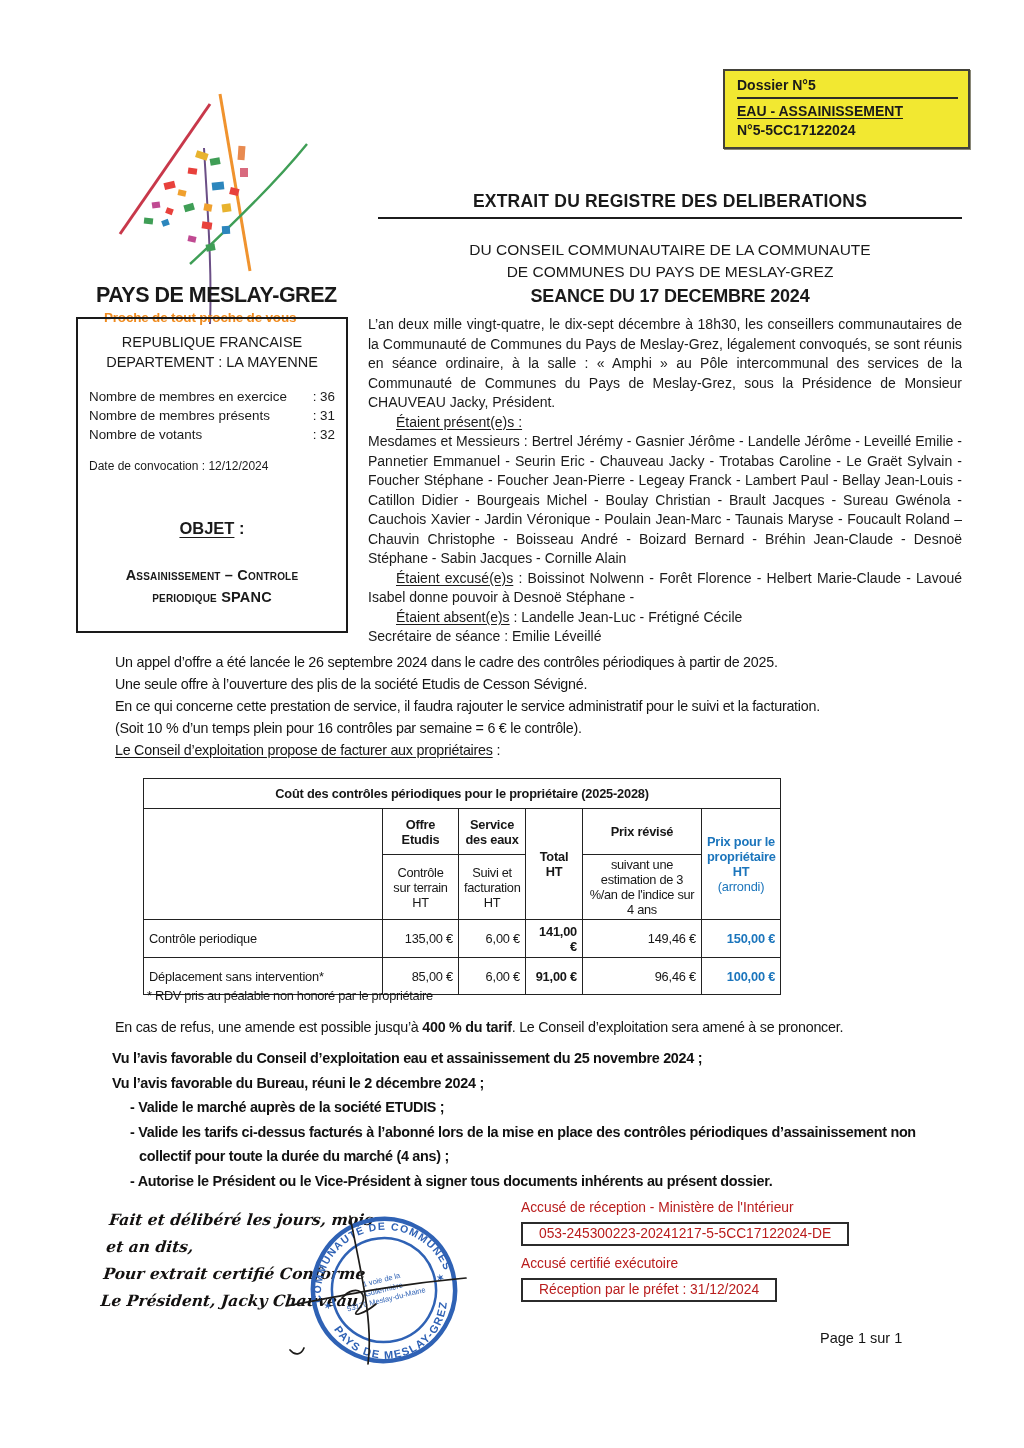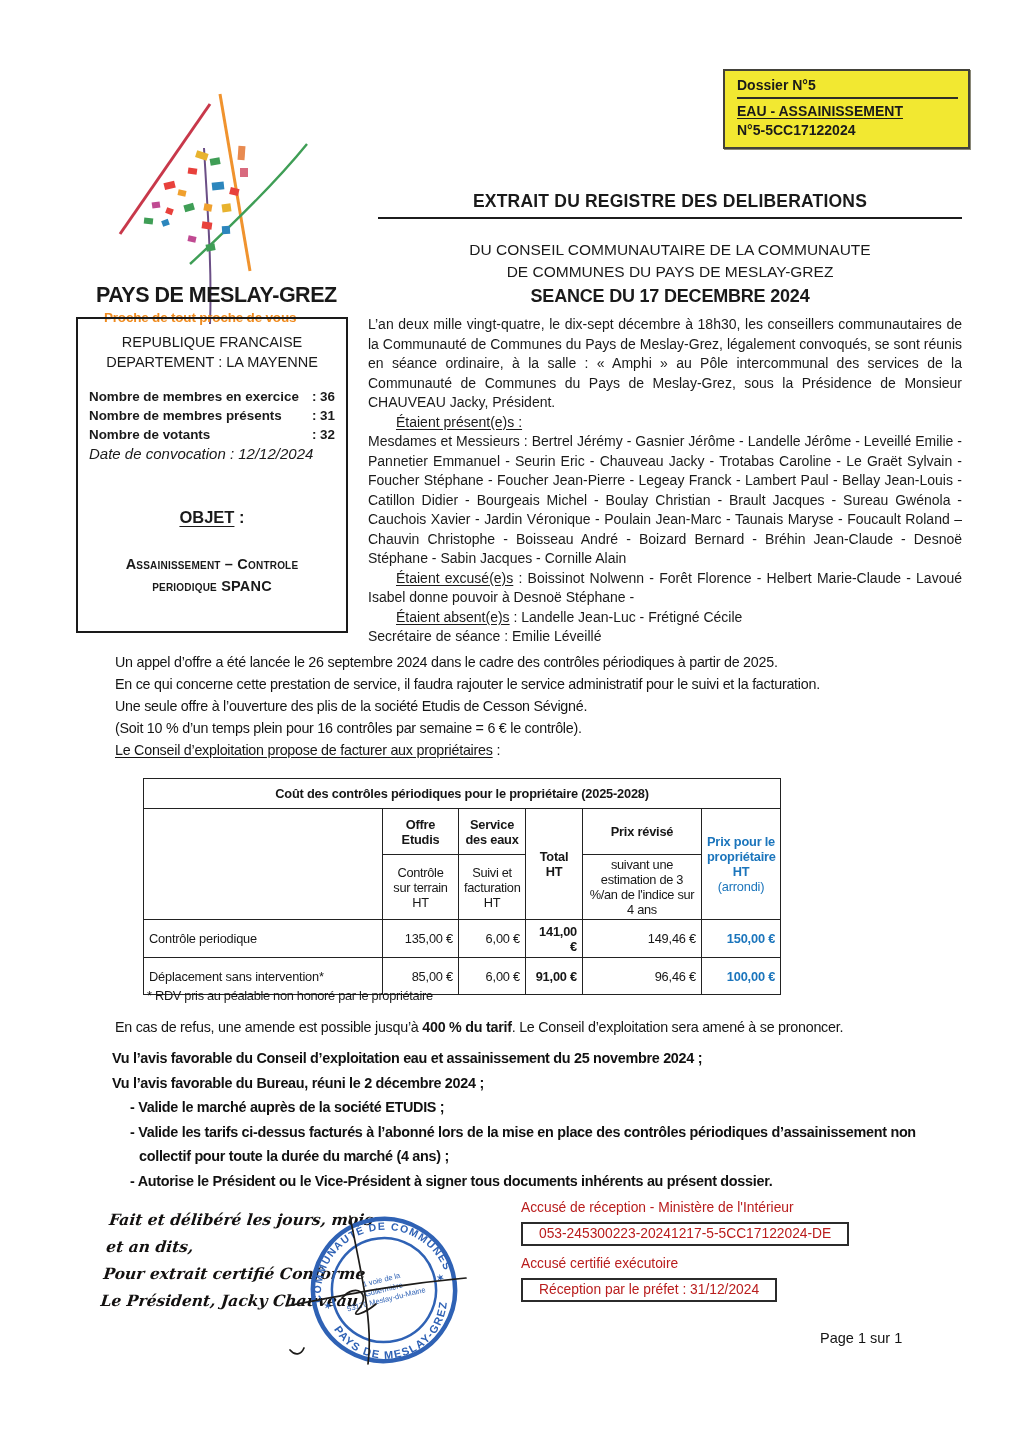--- a/index.html
+++ b/index.html
@@ -16,23 +16,23 @@
 
   
   .title-block{left:378px;top:191px;width:584px;text-align:center;}
   .main-title{display:block;font-size:17.5px;font-weight:700;letter-spacing:.2px;padding-bottom:5px;border-bottom:2px solid #1c1c1c;margin:0;}
   .sub-title{font-size:15.5px;line-height:22px;margin-top:20px;}
   .seance-title{font-size:18px;font-weight:700;letter-spacing:-.2px;margin-top:3px;}
 
   
   .info-box{left:76px;top:317px;width:272px;height:316px;border:2px solid #1a1a1a;box-sizing:border-box;padding:13px 11px 0 11px;}
   .info-center{text-align:center;font-size:14.5px;line-height:20px;}
-  .members{margin-top:15px;font-size:13.4px;font-weight:700;line-height:19px;}
+  .members{margin-top:15px;font-size:13.4px;font-weight:400;line-height:19px;}
   .member-row{display:flex;justify-content:space-between;}
-  .convoc{font-size:15px;margin-top:1px;font-style:italic;}
+  .convoc{font-size:12px;margin-top:15px;}
   .objet-line{margin-top:46px;text-align:center;font-size:16.5px;font-weight:700;}
   .objet-line .u{text-decoration:underline;text-underline-offset:3px;}
   .objet-sub{margin-top:26px;text-align:center;font-variant:small-caps;font-weight:700;font-size:14.5px;line-height:22px;letter-spacing:.2px;}
 
   
   .session-col{left:368px;top:315px;width:594px;font-size:14px;line-height:19.5px;text-align:justify;}
   .session-col p{margin:0;}
   .lbl{font-weight:400;text-decoration:underline;text-underline-offset:2px;padding-left:28px;}
   .attendees{margin-top:8px;}
   .secretary{margin-top:17px;}
@@ -151,22 +151,22 @@
     <span class="lbl">Étaient présent(e)s :</span><br>
     <span>Mesdames et Messieurs : Bertrel Jérémy - Gasnier Jérôme - Landelle Jérôme - Leveillé Emilie - Pannetier Emmanuel - Seurin Eric - Chauveau Jacky - Trotabas Caroline - Le Graët Sylvain -  Foucher Stéphane - Foucher Jean-Pierre - Legeay Franck - Lambert Paul - Bellay Jean-Louis - Catillon Didier - Bourgeais Michel - Boulay Christian - Brault Jacques - Sureau Gwénola - Cauchois Xavier - Jardin Véronique - Poulain Jean-Marc - Taunais Maryse - Foucault Roland – Chauvin Christophe - Boisseau André - Boizard Bernard - Bréhin Jean-Claude -  Desnoë Stéphane - Sabin Jacques -  Cornille Alain</span><br>
     <span class="lbl">Étaient excusé(e)s</span><span> : Boissinot Nolwenn - Forêt Florence - Helbert Marie-Claude - Lavoué Isabel donne pouvoir à Desnoë Stéphane -</span><br>
     <span class="lbl">Étaient absent(e)s</span><span> : Landelle Jean-Luc -  Frétigné Cécile</span>
   </p>
   <p class="secretary">Secrétaire de séance : Emilie Léveillé</p>
 </div>
 
 <div class="abs intro">
   <div>Un appel d’offre a été lancée le 26 septembre 2024 dans le cadre des contrôles périodiques à partir de 2025.</div>
+  <div>Une seule offre à l’ouverture des plis de la société Etudis de Cesson Sévigné.</div>
   <div>En ce qui concerne cette prestation de service, il faudra rajouter le service administratif pour le suivi et la facturation.</div>
-  <div>Une seule offre à l’ouverture des plis de la société Etudis de Cesson Sévigné.</div>
   <div>(Soit 10 % d’un temps plein pour 16 contrôles par semaine = 6 € le contrôle).</div>
   <div><span class="ul">Le Conseil d’exploitation propose de facturer aux propriétaires</span><span> :</span></div>
 </div>
 
 <div class="abs cost-table">
   <table>
     <colgroup>
       <col style="width:239px">
         <col style="width:76px">
         <col style="width:67px">

